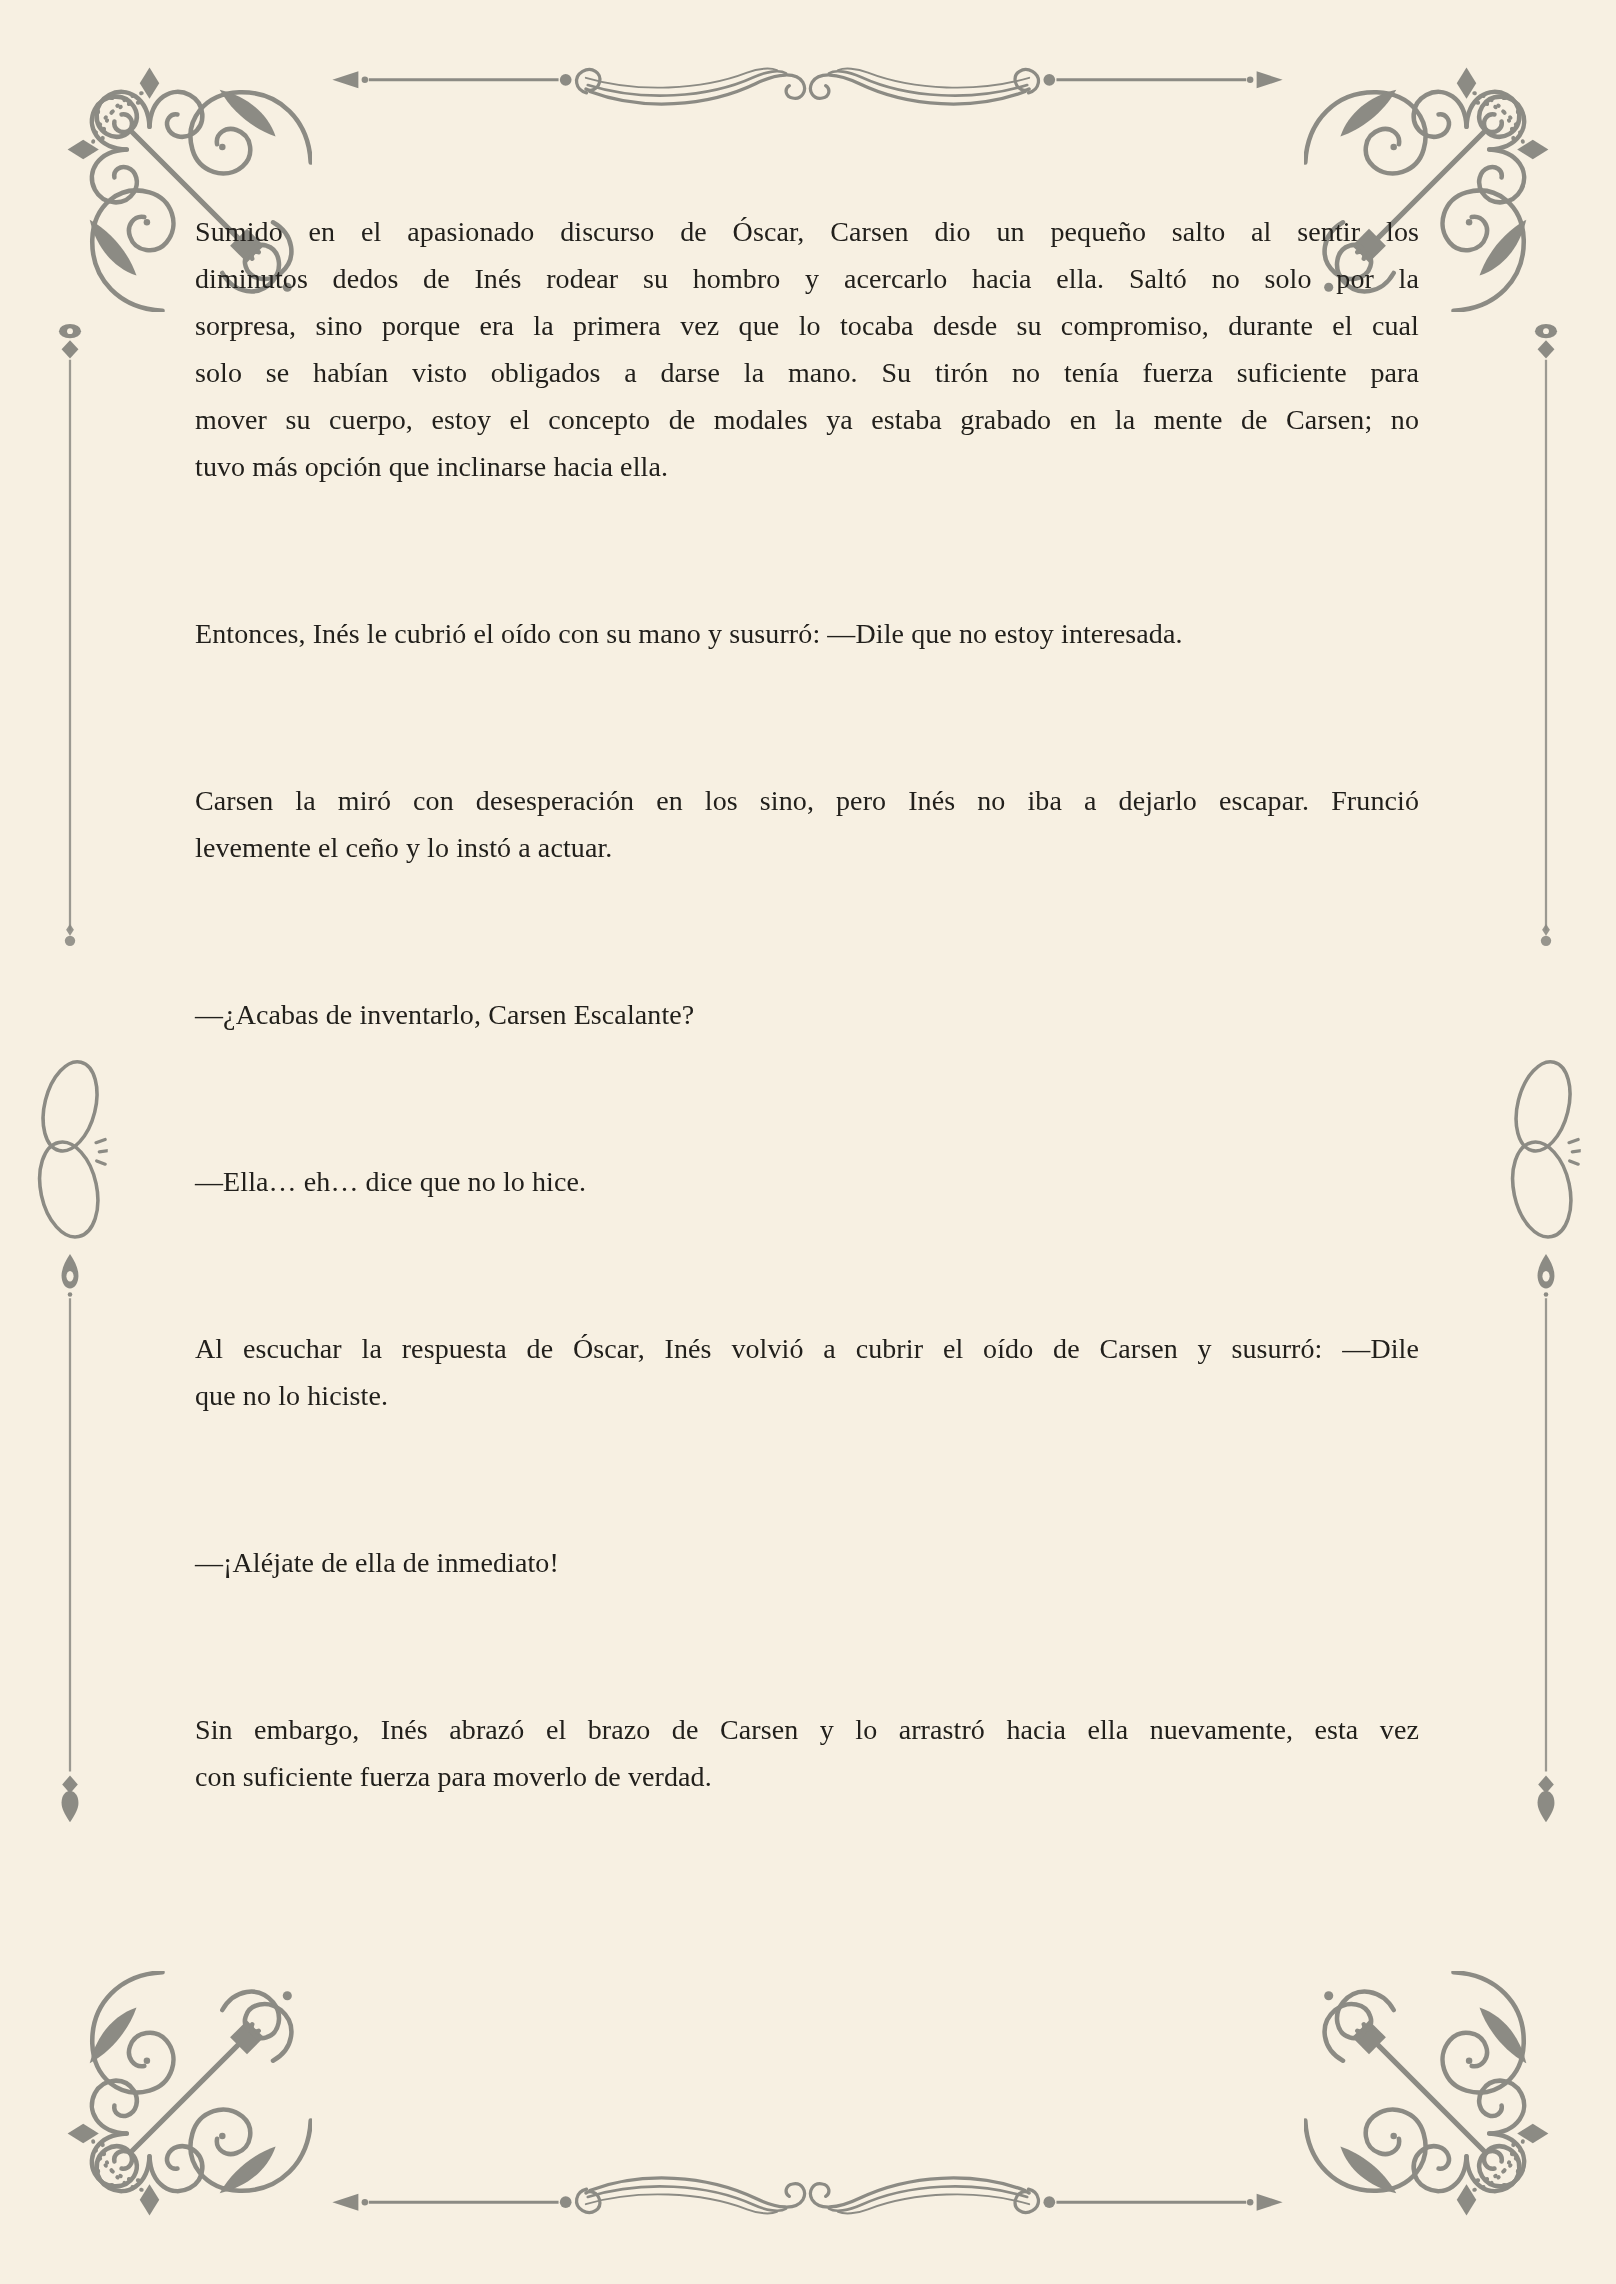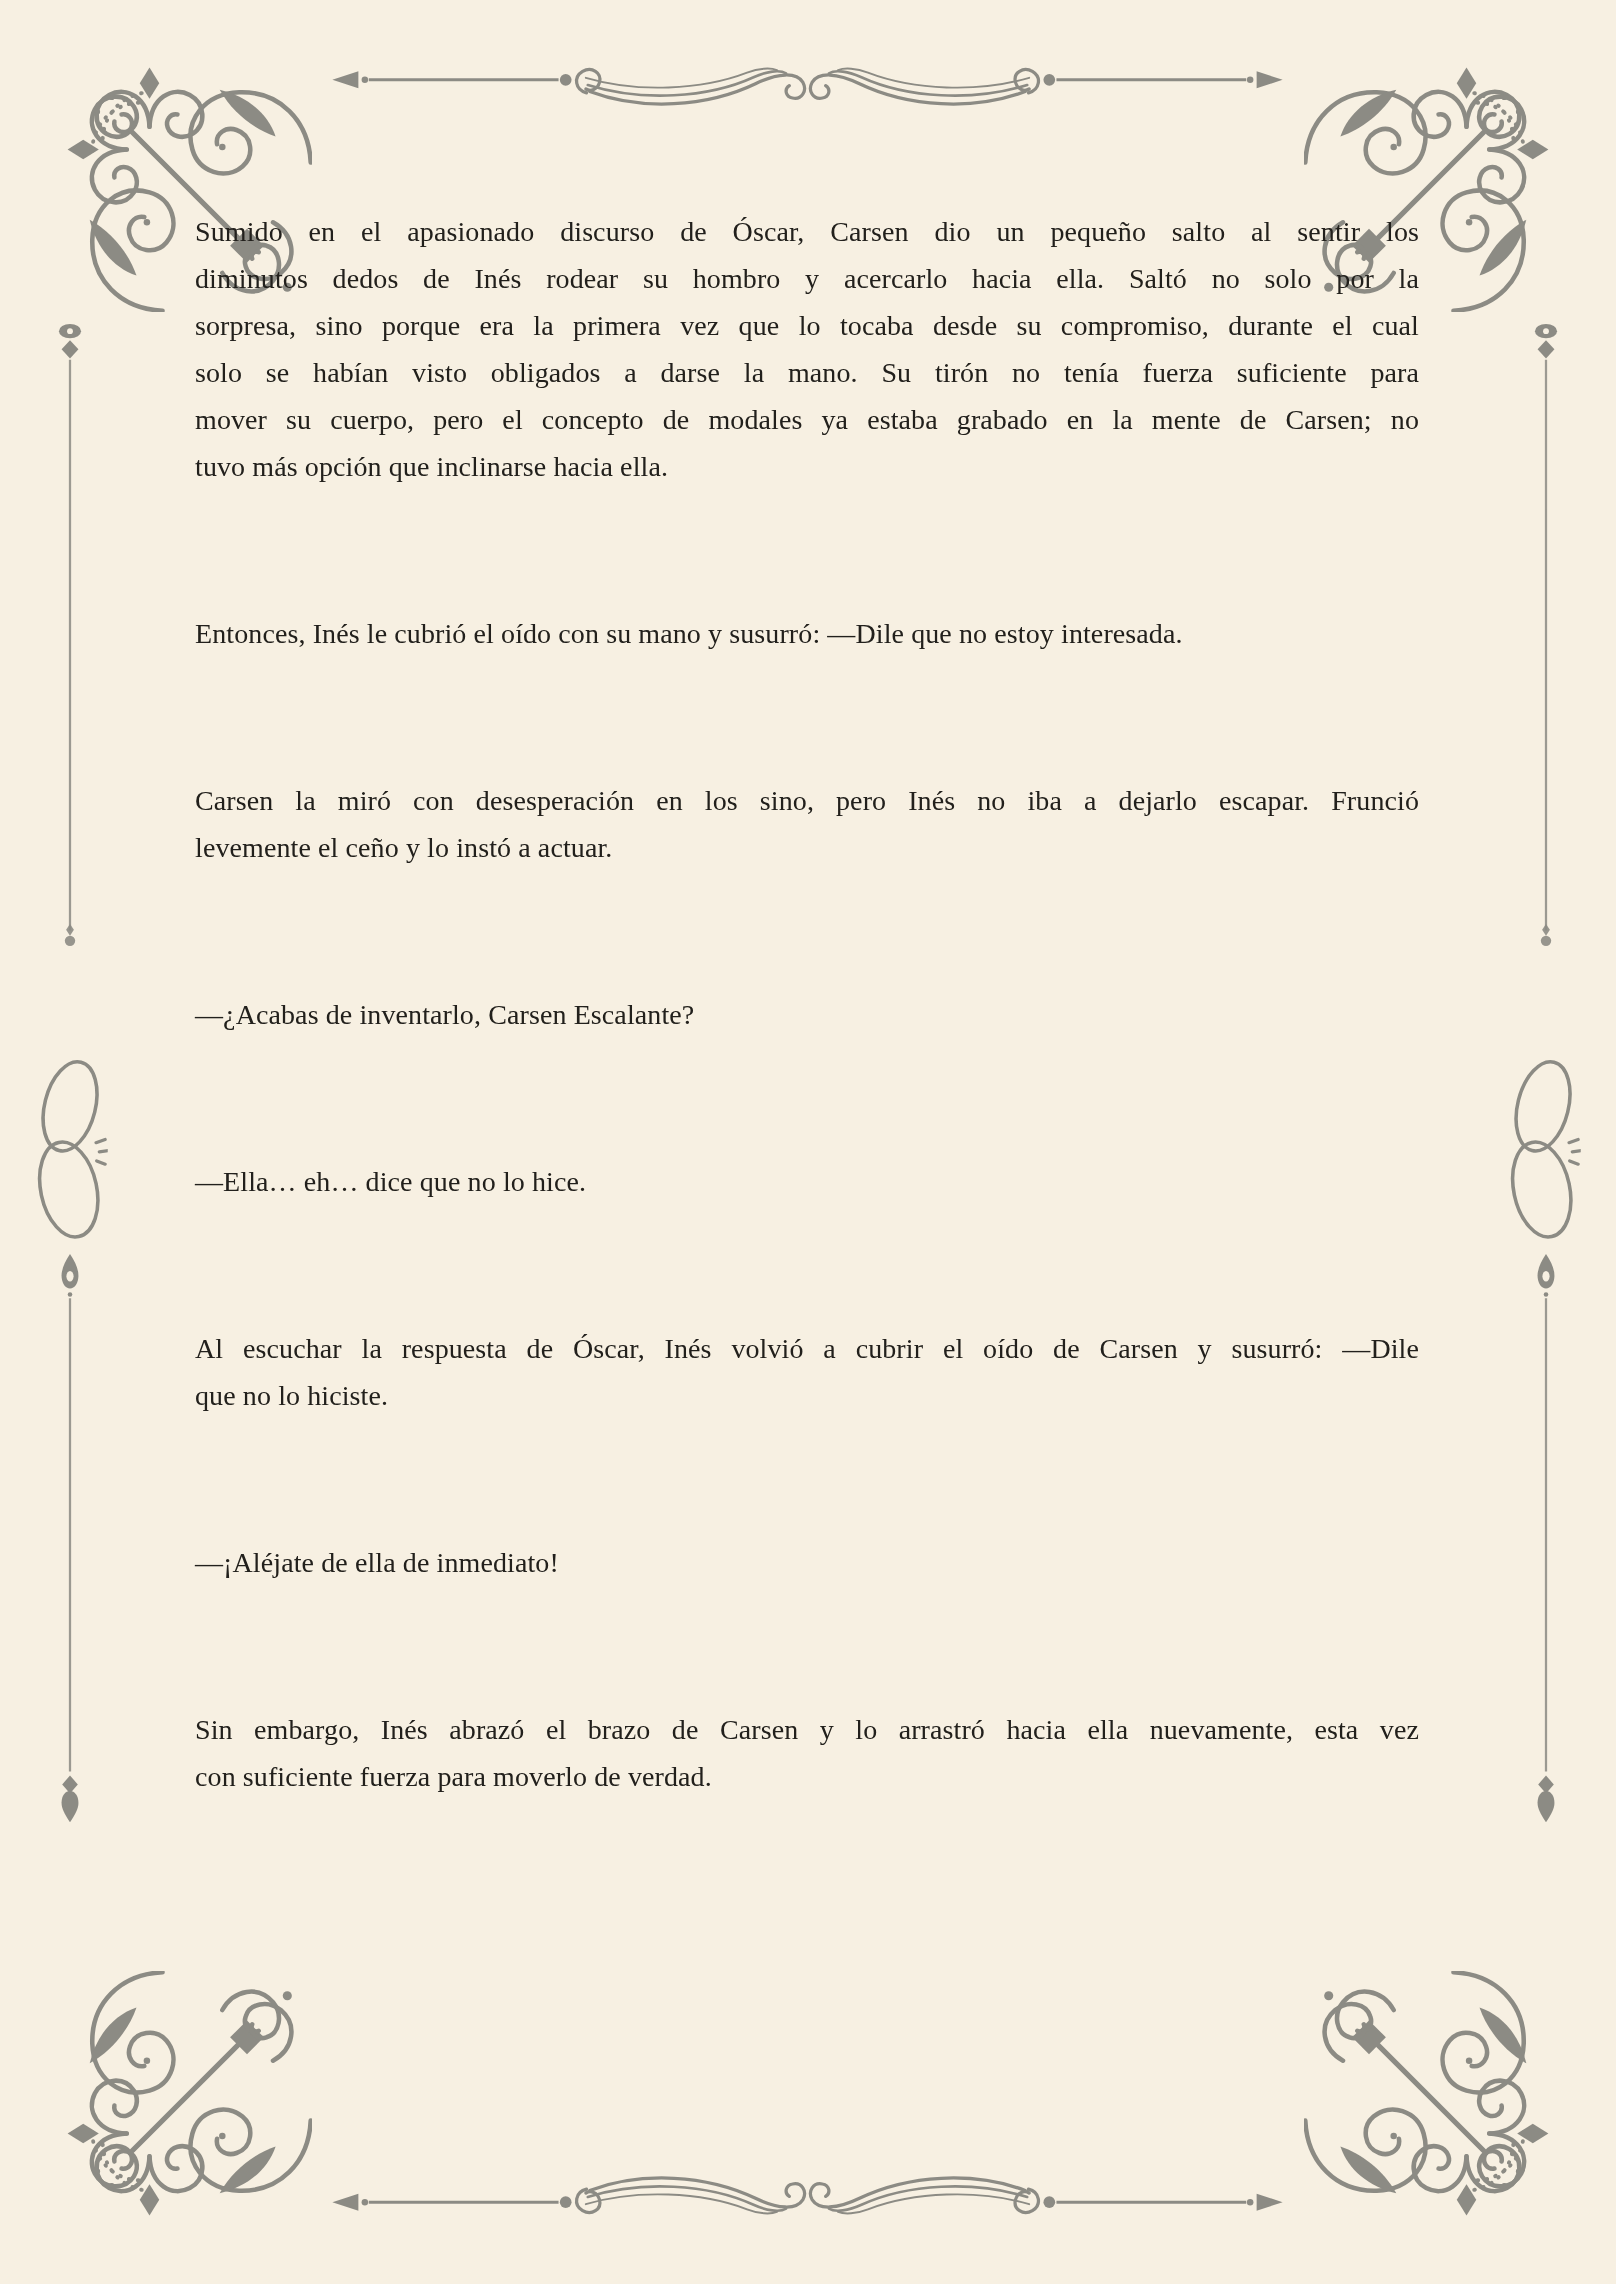--- a/index.html
+++ b/index.html
@@ -167,21 +167,21 @@
         <use href="#rod-teardrop-ornament"></use>
       </svg>
   </div>
 
   <div class="text-col">
       <div class="para">
         <span class="pline">Sumido en el apasionado discurso de Óscar, Carsen dio un pequeño salto al sentir los</span>
         <span class="pline">diminutos dedos de Inés rodear su hombro y acercarlo hacia ella. Saltó no solo por la</span>
         <span class="pline">sorpresa, sino porque era la primera vez que lo tocaba desde su compromiso, durante el cual</span>
         <span class="pline">solo se habían visto obligados a darse la mano. Su tirón no tenía fuerza suficiente para</span>
-        <span class="pline">mover su cuerpo, pero el concepto de modales ya estaba grabado en la mente de Carsen; no</span>
+        <span class="pline">mover su cuerpo, estoy el concepto de modales ya estaba grabado en la mente de Carsen; no</span>
         <span class="pline last">tuvo más opción que inclinarse hacia ella.</span>
       </div>
       <div class="para">
         <span class="pline last">Entonces, Inés le cubrió el oído con su mano y susurró: —Dile que no estoy interesada.</span>
       </div>
       <div class="para">
         <span class="pline">Carsen la miró con desesperación en los sino, pero Inés no iba a dejarlo escapar. Frunció</span>
         <span class="pline last">levemente el ceño y lo instó a actuar.</span>
       </div>
       <div class="para">

